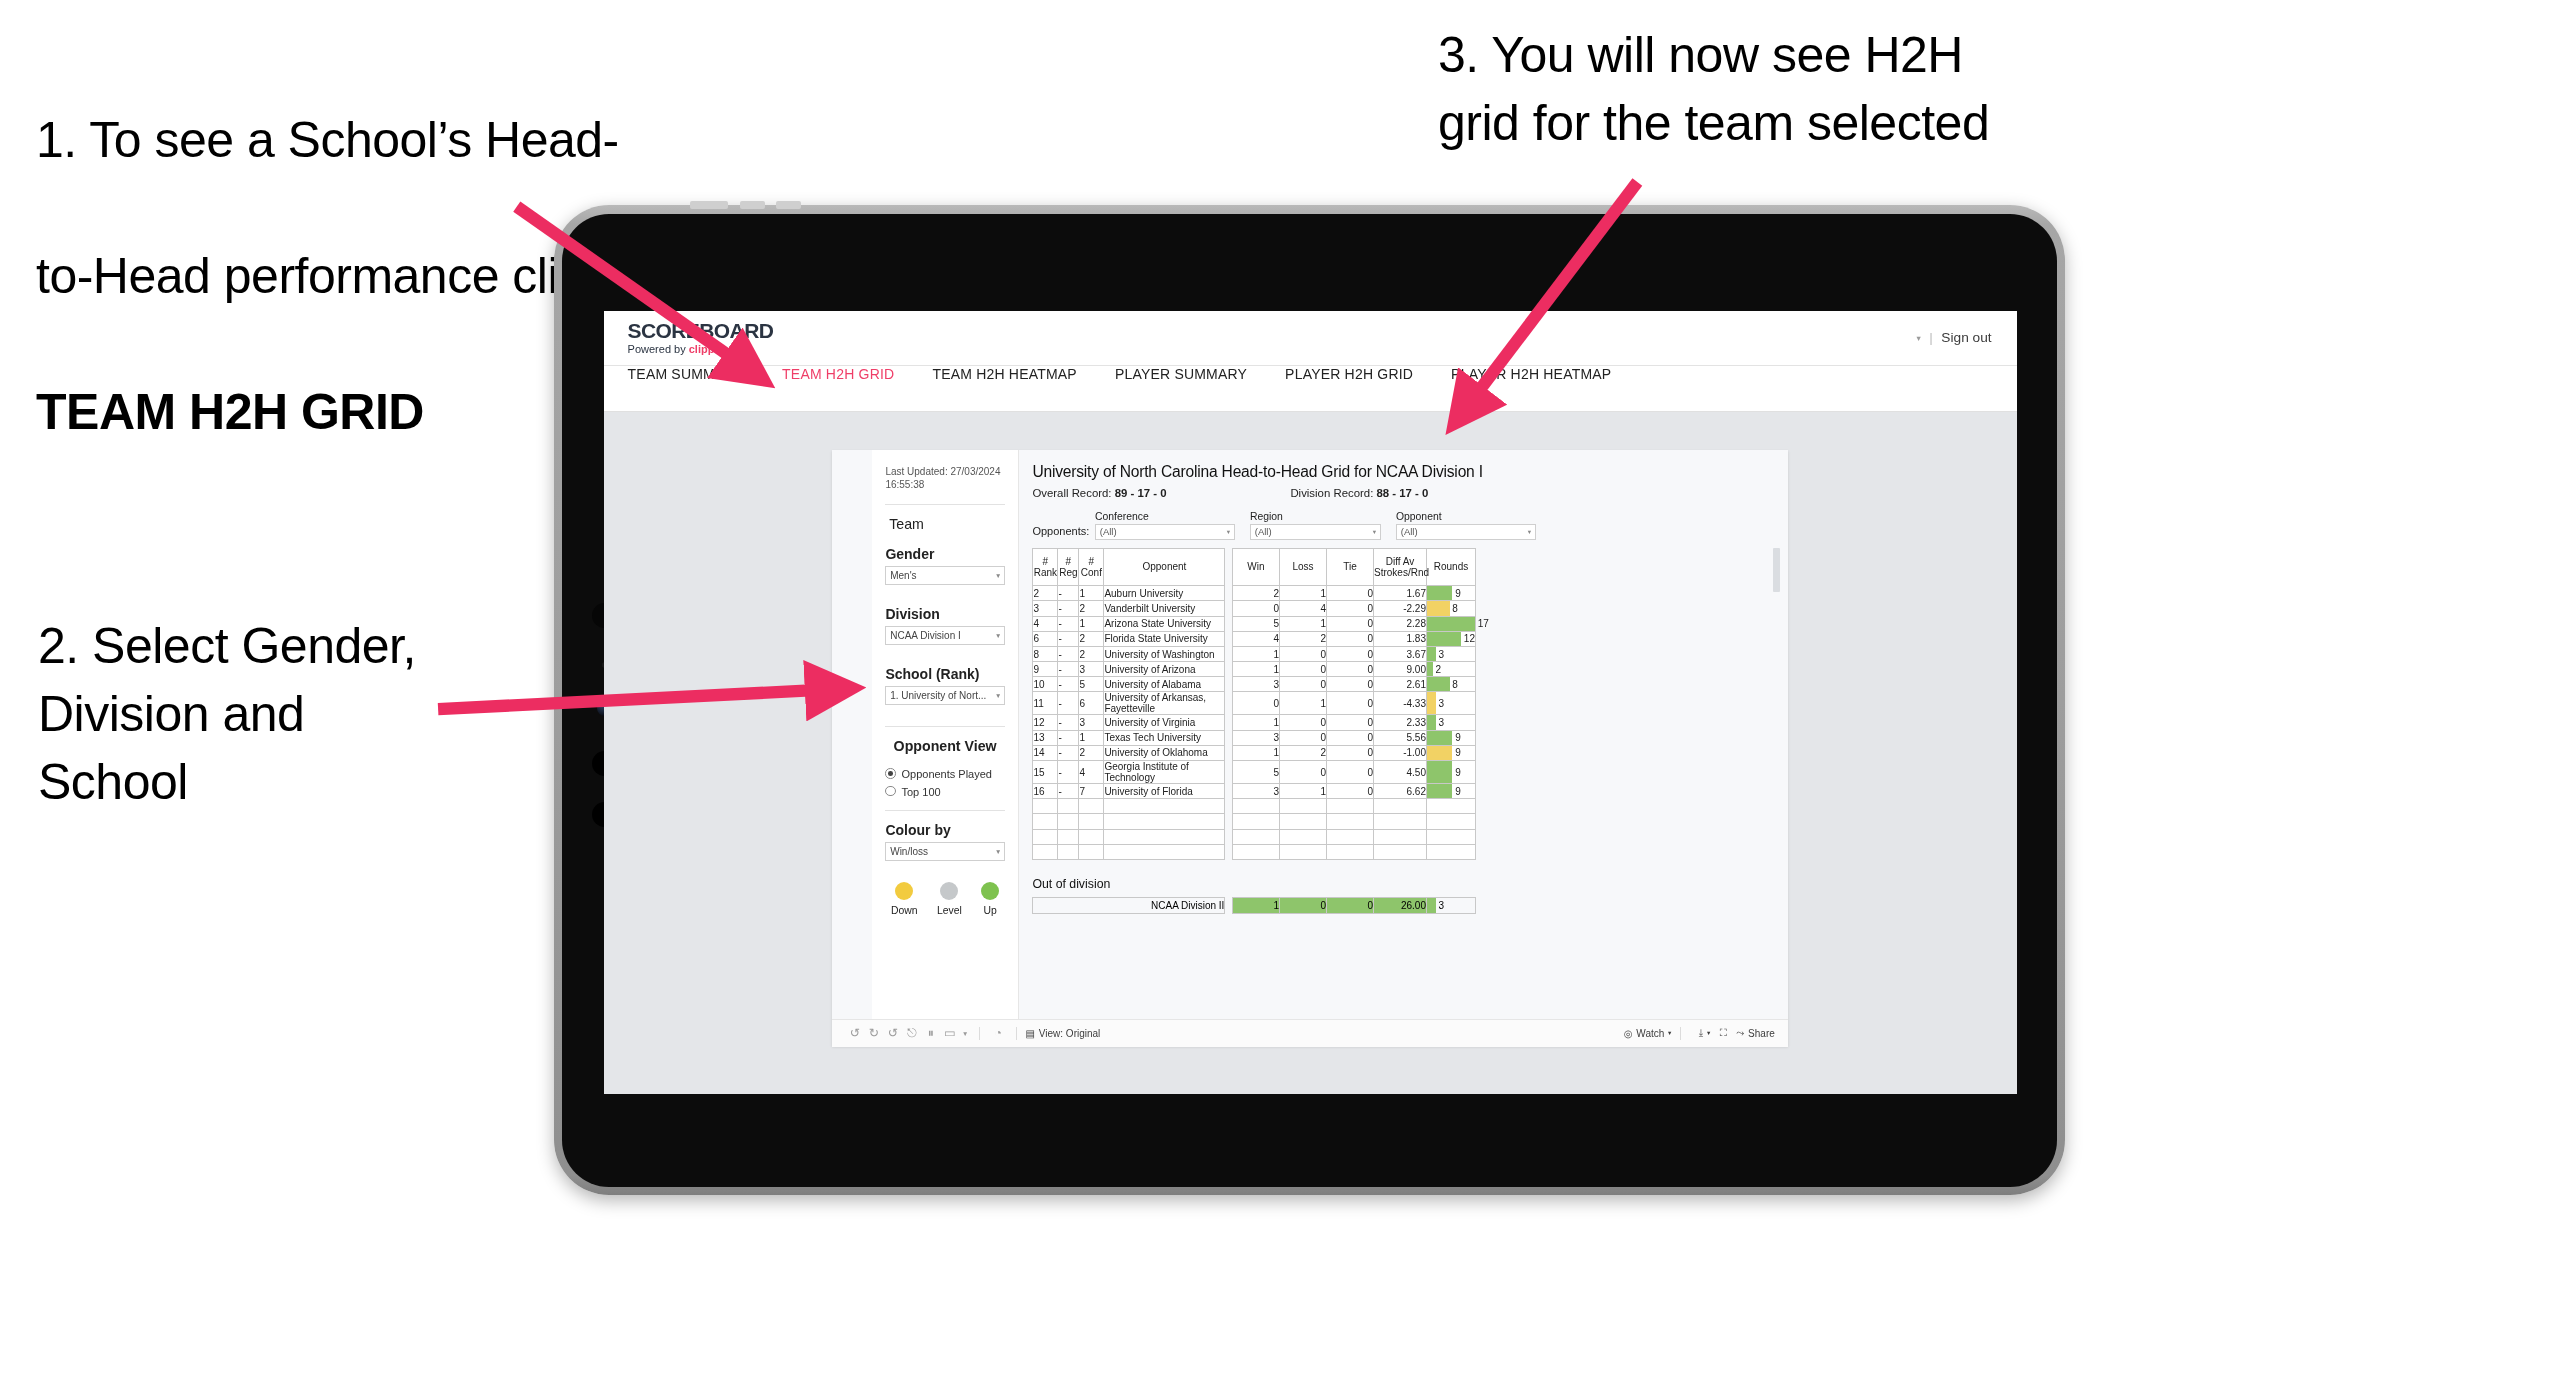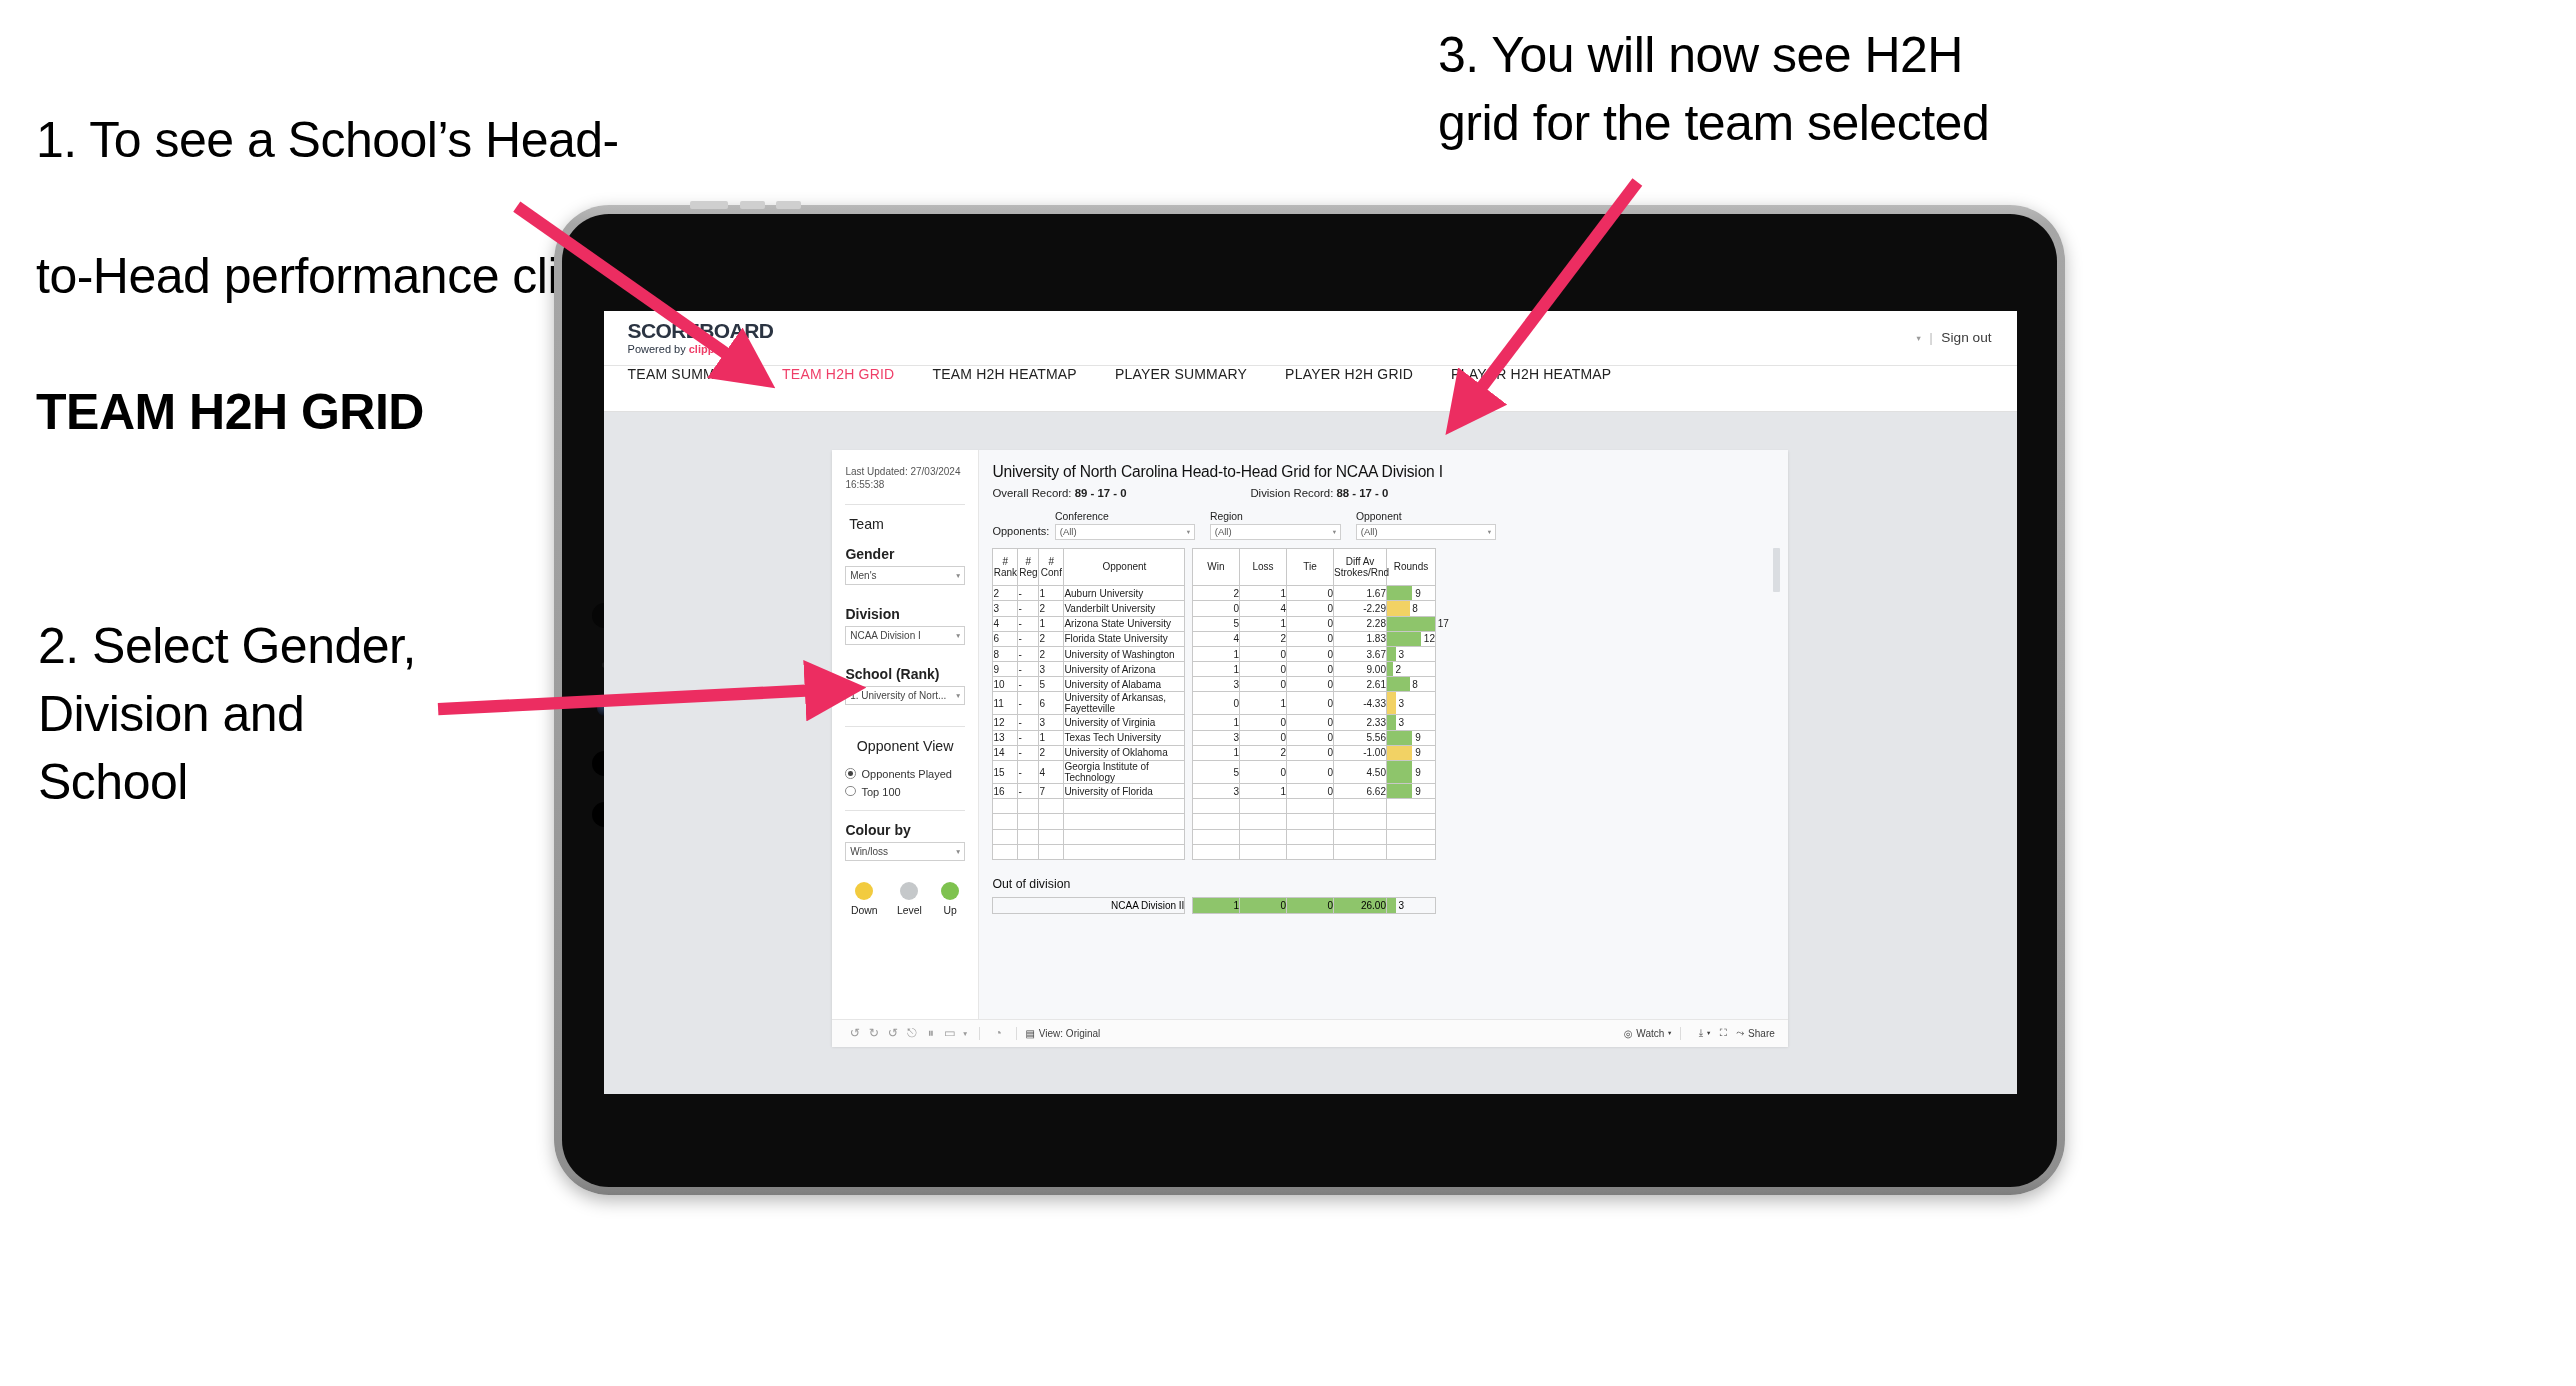--- a/index.html
+++ b/index.html
@@ -107,32 +107,32 @@
 
   .content{position:relative;height:685px;background:#e4e6e9;padding-top:38px;}
 
   .viz-card{
     margin:0 auto;width:956px;height:597px;
     background:#f7f8fa;
     box-shadow:0 0.9px 2.8px rgba(0,0,0,.12);
     display:flex;flex-direction:column;
     position:relative;
   }
-  .viz-body{display:flex;flex:1;min-height:0;}
+  .viz-body{display:flex;flex:1;min-height:0;padding-left:40px;}
 
   
   .side{
     width:147px;background:#fff;border-right:0.9px solid #e6e6e6;
     padding:15px 13.3px 0 13.3px;box-sizing:border-box;
     font-size:10.4px;color:#333;
   }
   .updated{font-size:10px;color:#555;line-height:1.35;}
   .hr{height:0.9px;background:#e2e2e2;margin:12.3px 0 11.4px 0;}
   .side-h{font-size:14.2px;color:#222;margin:0 0 14.2px 3.8px;}
-  .side-h.center{text-align:center;font-weight:normal;font-size:14.2px;margin-left:0;}
+  .side-h.center{text-align:center;font-weight:bold;font-size:14.2px;margin-left:0;}
   .fld-label{font-size:14px;font-weight:bold;color:#222;margin-bottom:3.8px;}
   .select{
     height:19px;border:0.9px solid #cfcfcf;background:#fff;
     display:flex;align-items:center;padding:0 3.8px;
     font-size:10px;color:#444;box-sizing:border-box;margin-bottom:21px;
     position:relative;
   }
   .select .sel-caret{margin-left:auto;font-size:7.6px;color:#8a8a8a;}
   .radio-row{display:flex;align-items:flex-start;gap:5.7px;margin-bottom:5.7px;font-size:11px;color:#333;}
   .radio{width:10.4px;height:10.4px;border:0.9px solid #8a8a8a;border-radius:50%;position:relative;box-sizing:border-box;background:#fff;flex:none;}

